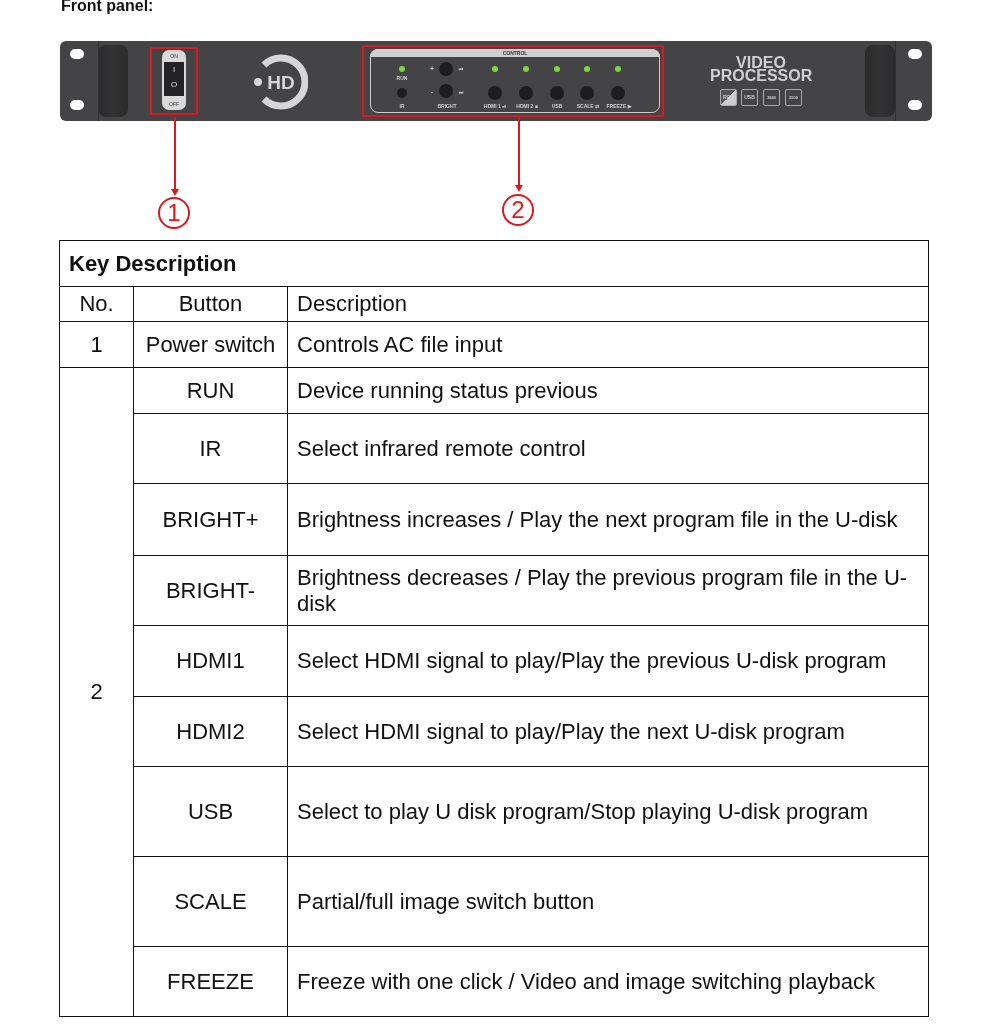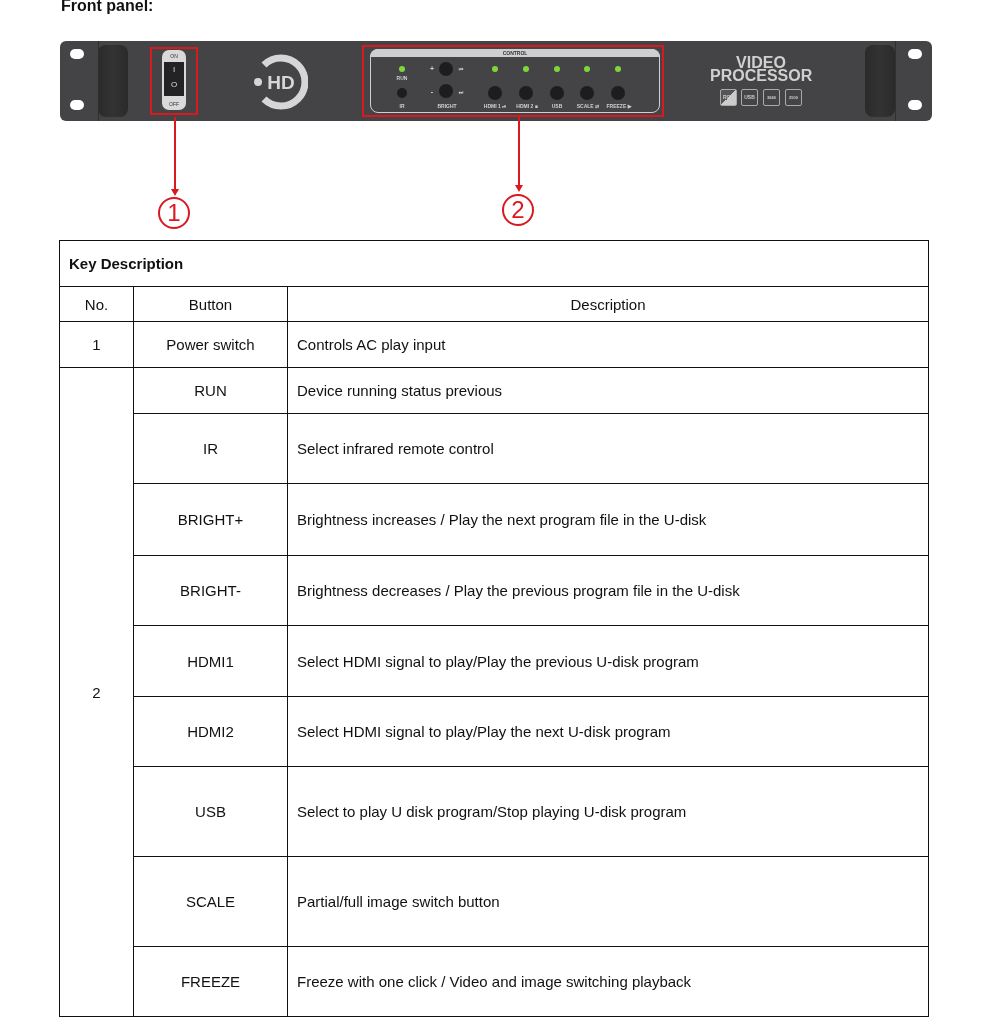--- a/index.html
+++ b/index.html
@@ -28,24 +28,24 @@
   .knob.sm { width:10px; height:10px; }
   .plbl { position:absolute; font-size:5px; font-weight:bold; color:#cfcfcf; white-space:nowrap; text-align:center; transform:translateX(-50%); }
   .brand { position:absolute; left:710px; top:56px; width:102px; text-align:center; color:#d0d0d0; font-weight:bold; font-size:16px; line-height:13px; }
   .badge { position:absolute; top:89px; width:17px; height:17px; border:1px solid #aaa; border-radius:2px; box-sizing:border-box; color:#ccc; font-size:5px; font-weight:bold; text-align:center; line-height:15px; }
 
   .callout-line { position:absolute; width:2px; background:#d8191f; }
   .arrow { position:absolute; width:0; height:0; border-left:4px solid transparent; border-right:4px solid transparent; border-top:7px solid #d8191f; }
   .callout { position:absolute; width:32px; height:32px; border:2px solid #d8191f; border-radius:50%; box-sizing:border-box; color:#d8191f; font-size:24px; text-align:center; line-height:28px; }
 
   
-  table.keys { position:absolute; left:59px; top:240px; width:870px; border-collapse:collapse; font-size:15px; }
+  table.keys { position:absolute; left:59px; top:240px; width:870px; border-collapse:collapse; font-size:22px; }
   table.keys td { border:1.5px solid #111; padding:0 9px; }
   td.caption { font-weight:bold; height:45px; }
-  td.c { text-align:center; }
+  td.c { text-align:left; }
   td.no { width:55px; text-align:center; }
   td.btn { width:135px; text-align:center; }
 </style>
 </head>
 <body>
 
 <div class="heading">Front panel:</div>
 
 <div>
   <div class="panel"></div>
@@ -133,21 +133,21 @@
         <td class="caption" colspan="3">Key Description</td>
       </tr>
   <tr style="height:35px">
     <td class="no">No.</td>
     <td class="btn">Button</td>
     <td class="c">Description</td>
   </tr>
   <tr style="height:46px">
     <td class="no">1</td>
     <td class="btn">Power switch</td>
-    <td>Controls AC play input</td>
+    <td>Controls AC file input</td>
   </tr>
   <tr style="height:46px">
     <td class="no" rowspan="9">2</td>
     <td class="btn">RUN</td>
     <td>Device running status previous</td>
   </tr>
   <tr style="height:70px">
     <td class="btn">IR</td>
     <td>Select infrared remote control</td>
   </tr>

